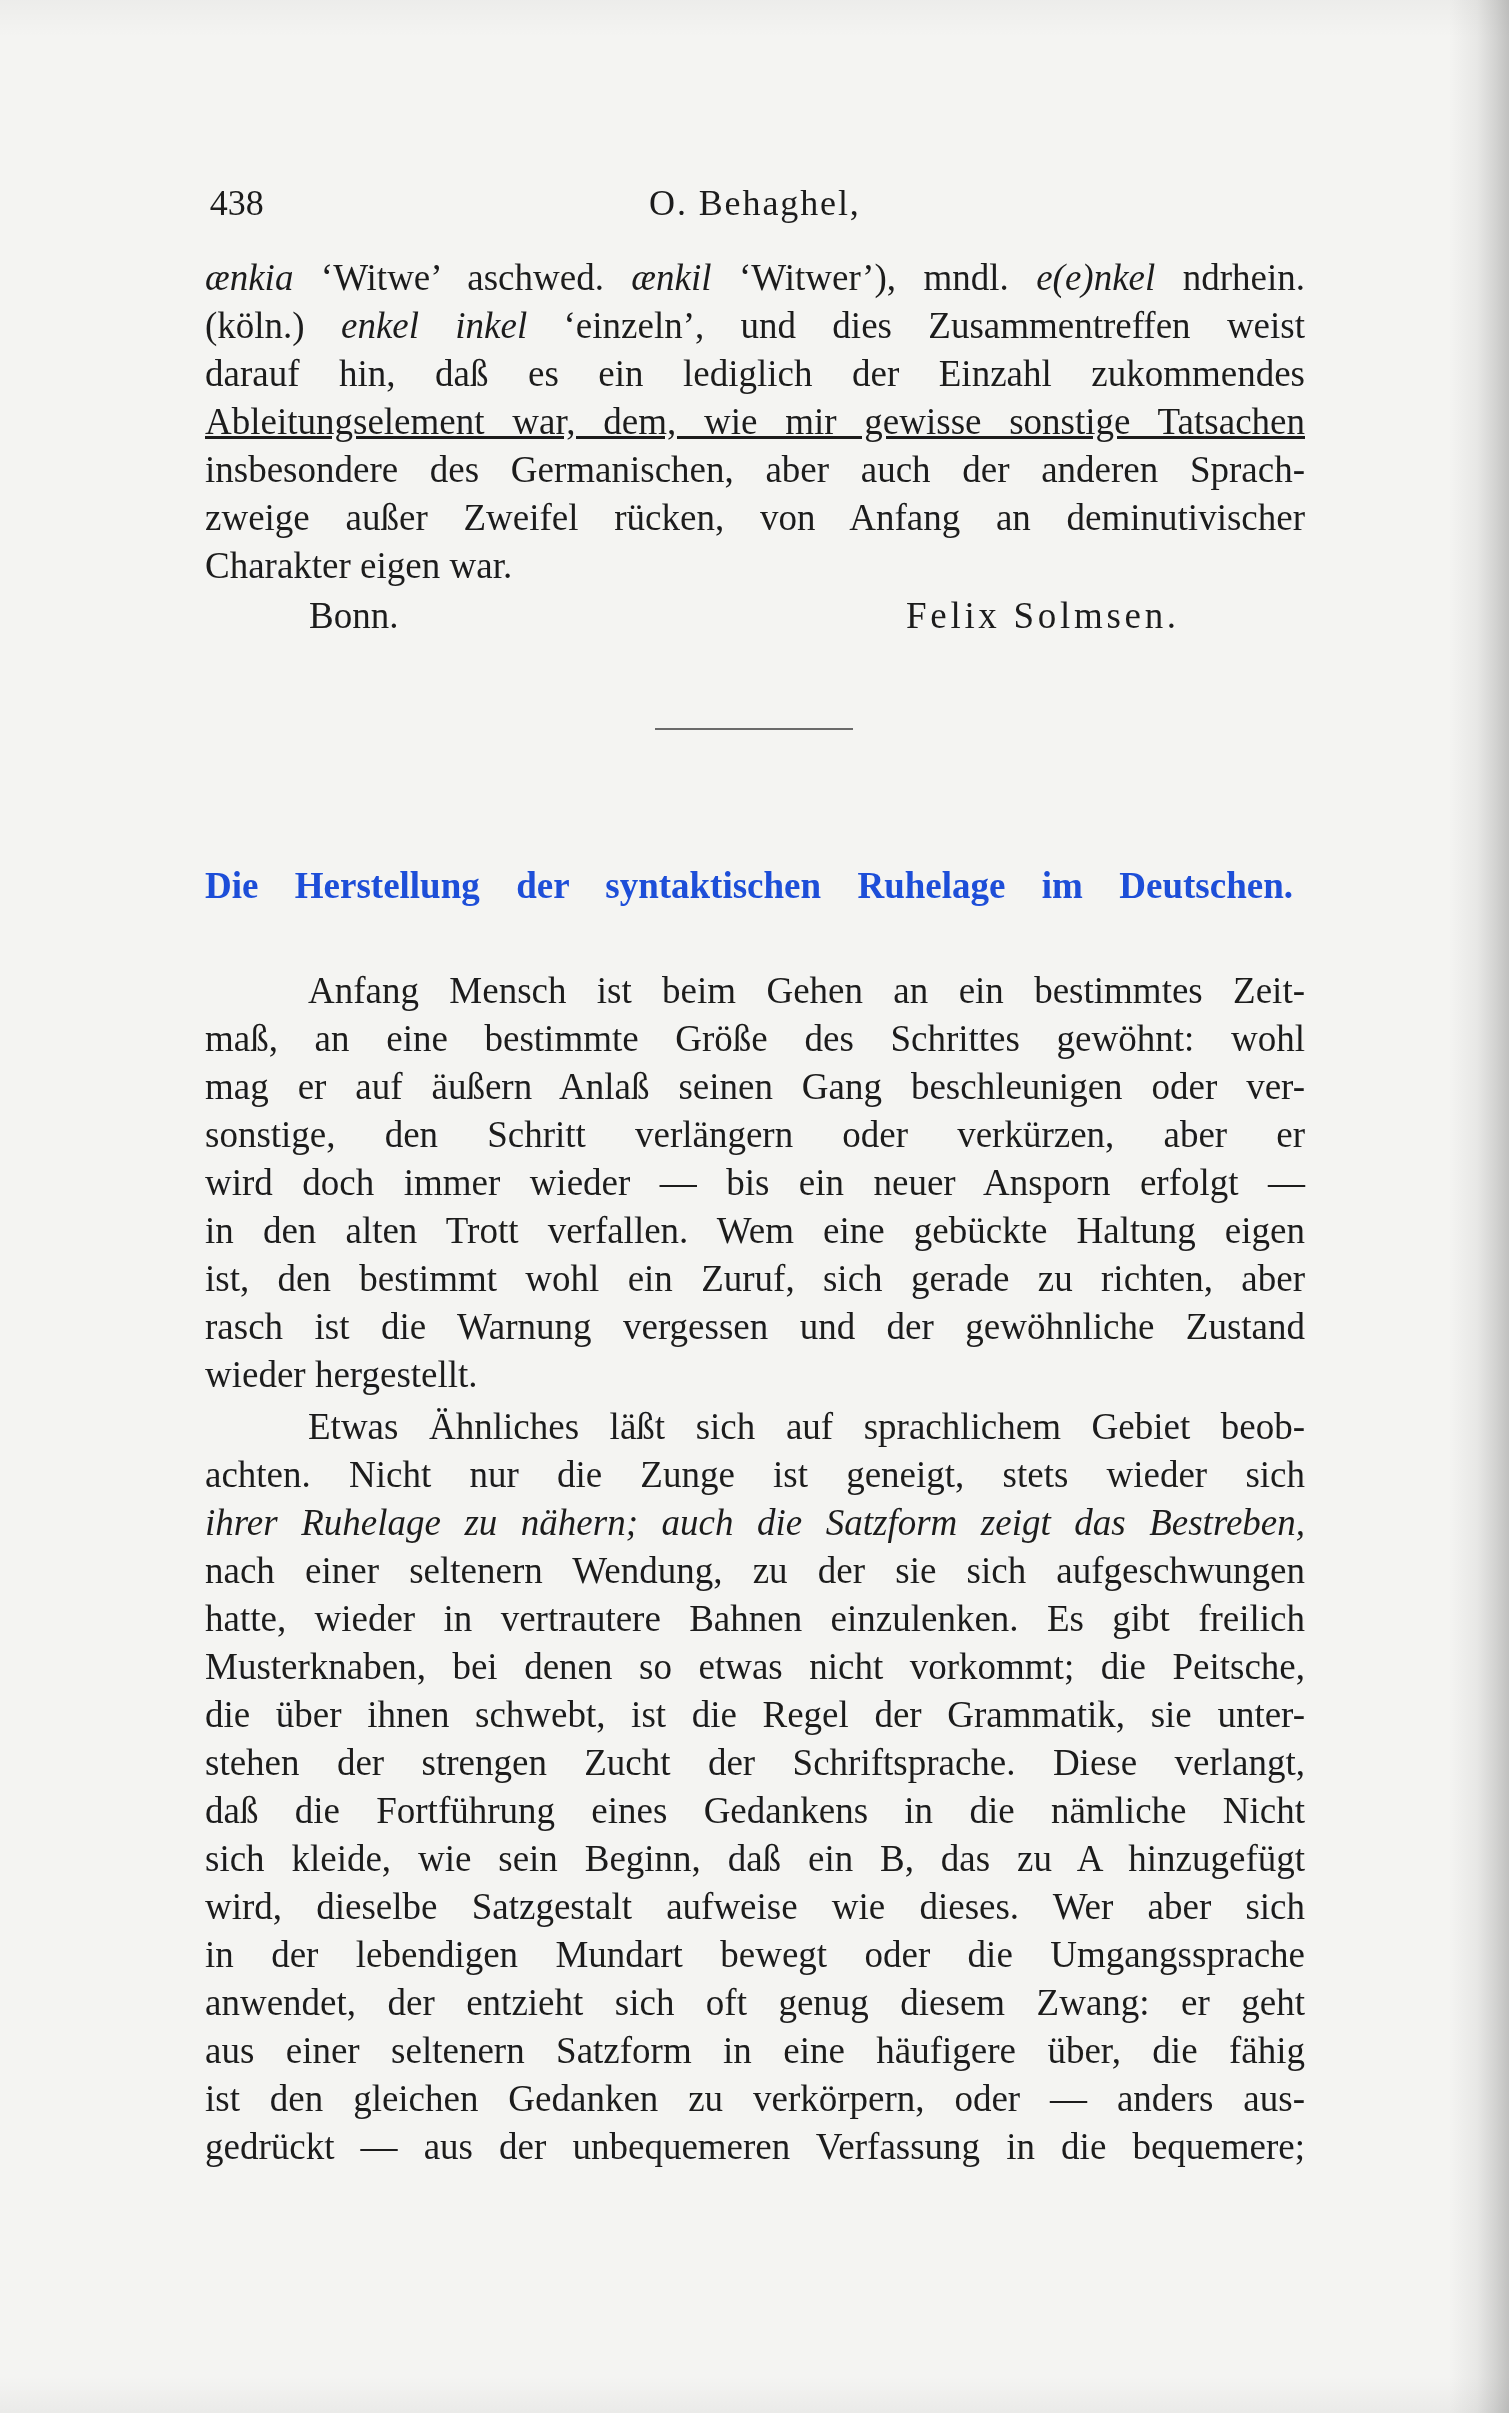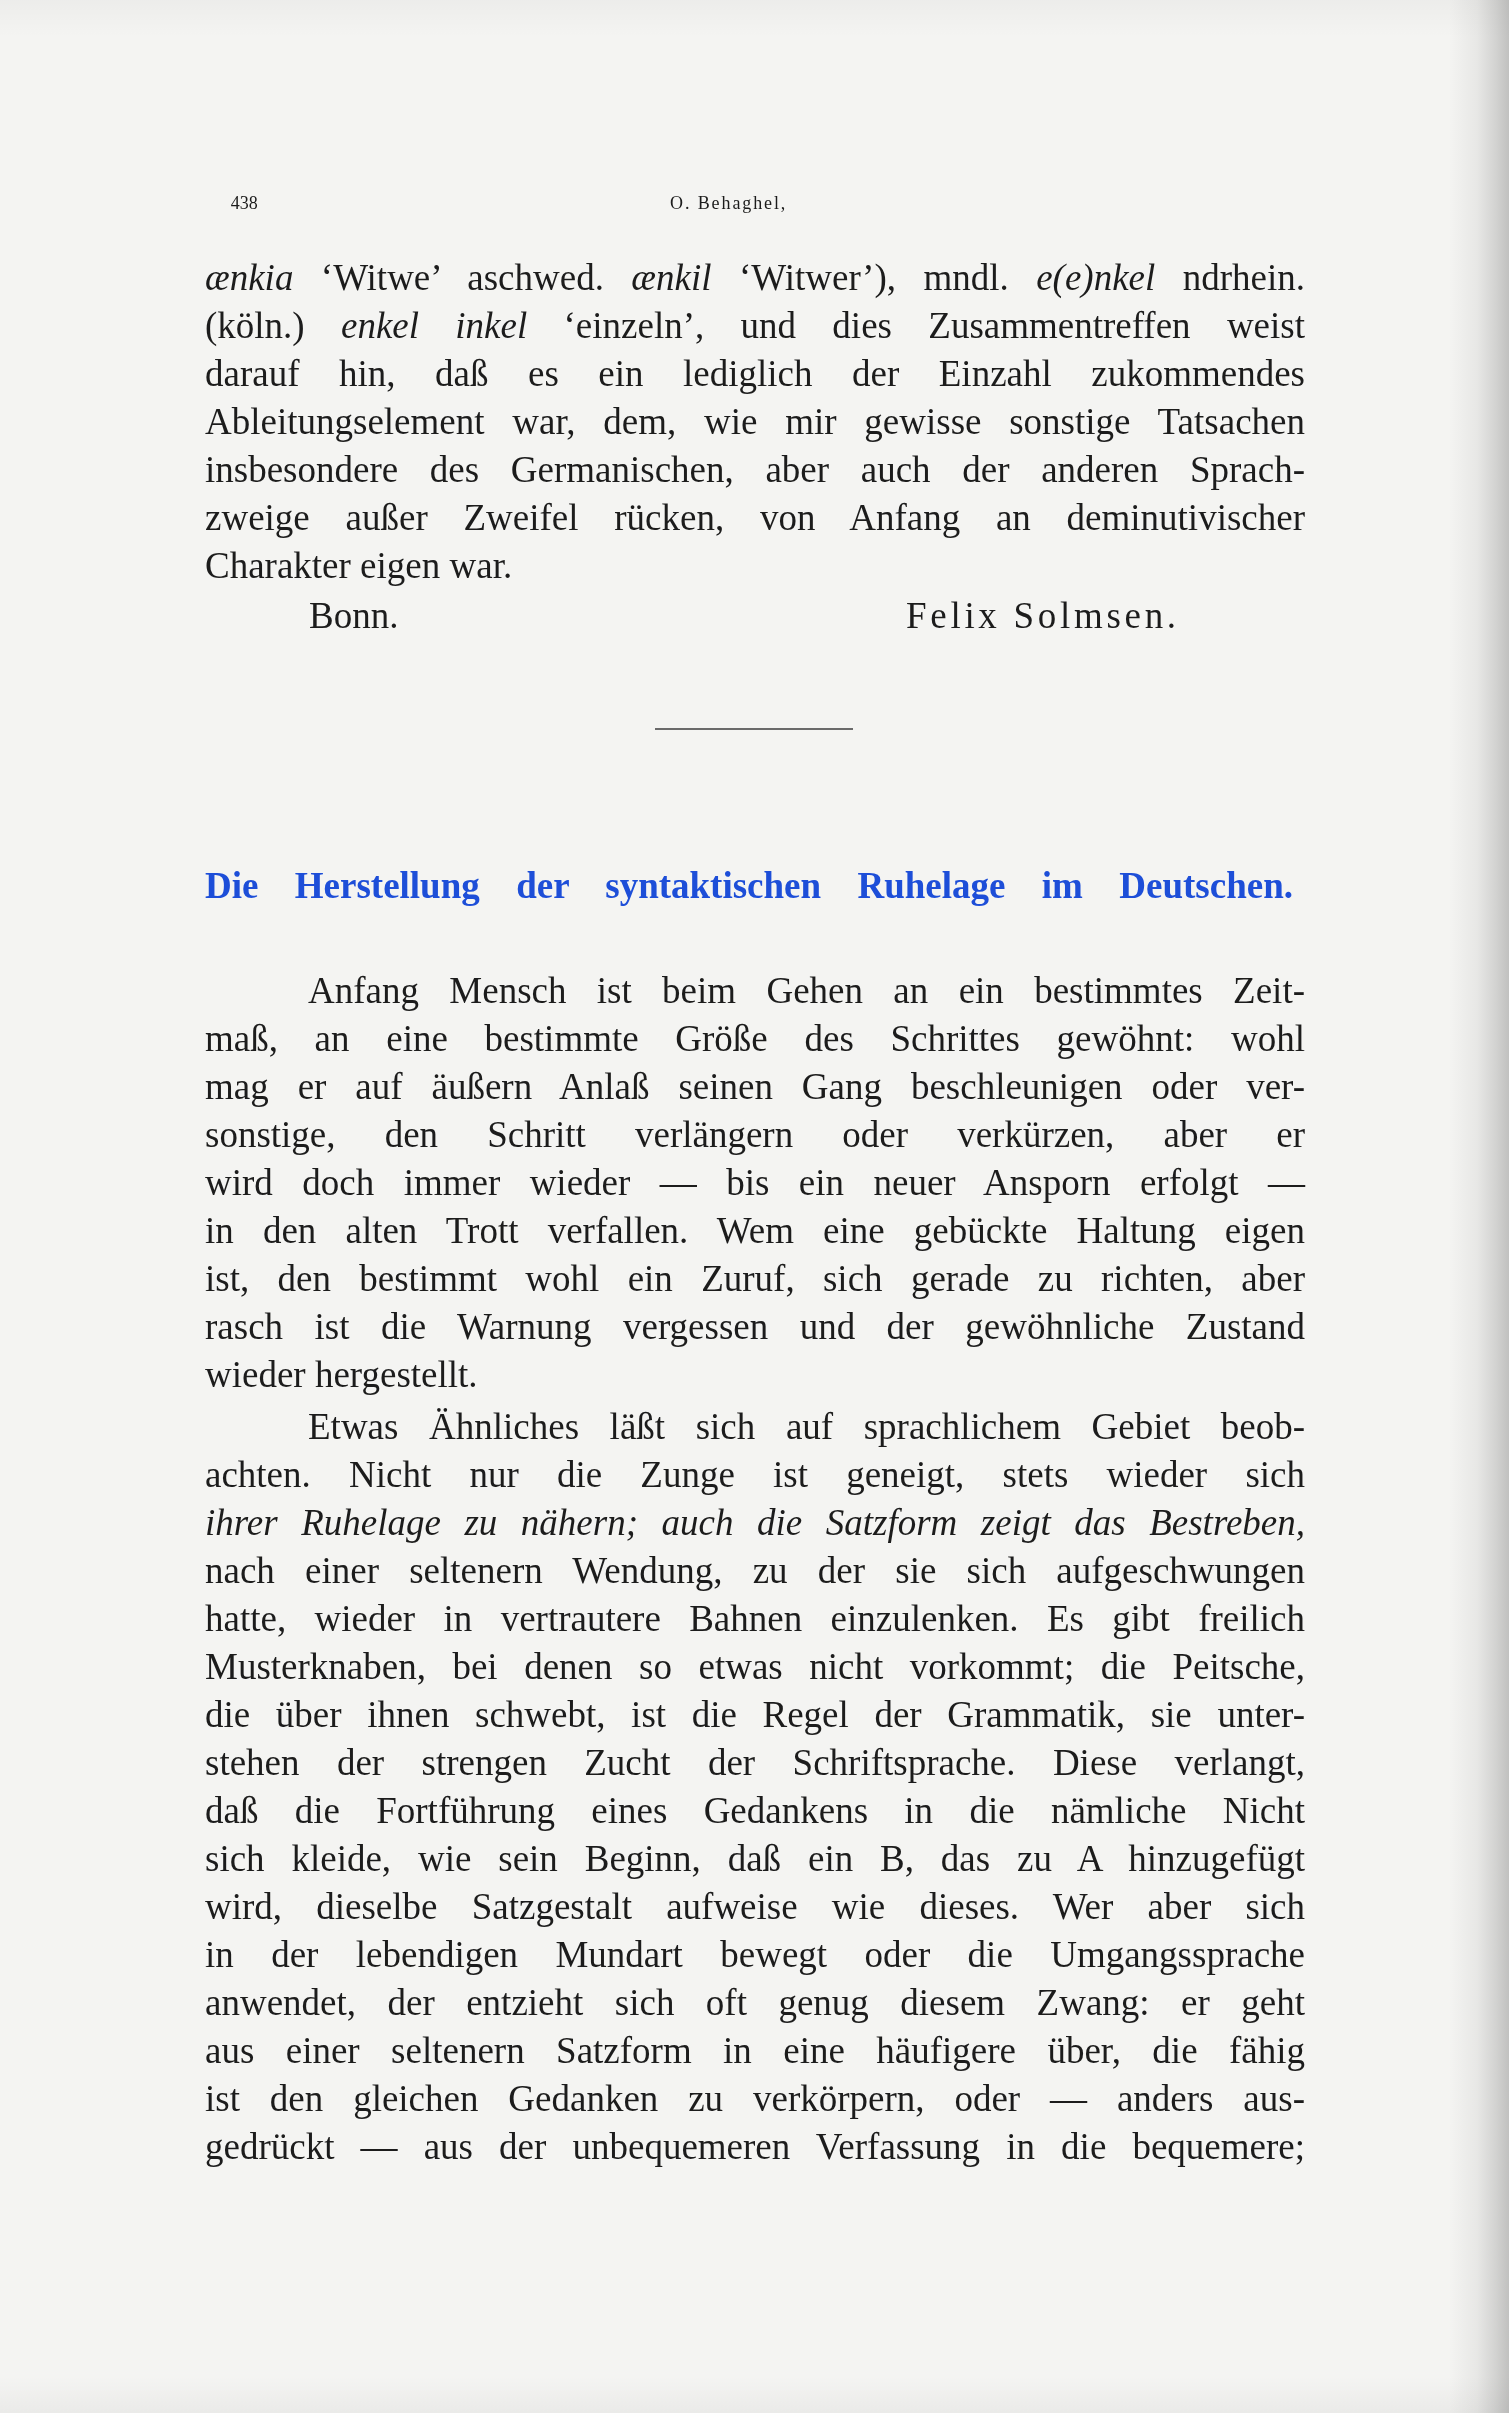--- a/index.html
+++ b/index.html
@@ -23,23 +23,22 @@
       linear-gradient(to bottom, rgba(0,0,0,0.03) 0px, rgba(0,0,0,0) 37px, rgba(0,0,0,0) 2376px, rgba(0,0,0,0.04) 2413px),
       #f4f4f2;
   }
   .abs { position: absolute; }
 
   .running-head {
     top: 186px;
     left: 205px;
     width: 1100px;
     height: 34px;
-    font-size: 18px;
+    font-size: 36px;
     line-height: 34px;
-    margin-left: 21px;
   }
   .page-number {
     position: absolute;
     left: 4.7px;
     top: 0;
   }
   .running-author {
     position: absolute;
     left: 444px;
     top: 0;
@@ -126,21 +125,21 @@
 </div>
 
 <div class="abs text-block" style="top:254px;">
   <span class="line" style="white-space: nowrap;">
     <em>ænkia</em><span> ‘Witwe’ aschwed. </span><em>ænkil</em><span> ‘Witwer’), mndl. </span><em>e(e)nkel</em><span> ndrhein.</span>
   </span>
   <span class="line" style="white-space: nowrap;">
     <span>(köln.) </span><em>enkel inkel</em><span> ‘einzeln’, und dies Zusammentreffen weist</span>
   </span>
   <span class="line" style="white-space: nowrap;">darauf hin, daß es ein lediglich der Einzahl zukommendes</span>
-  <span class="line" style="white-space: nowrap;">Ableitungselement war, dem, wie mir gewisse sonstige Tatsachen</span>
+  <span class="line" style="white-space: nowrap; text-decoration: underline;">Ableitungselement war, dem, wie mir gewisse sonstige Tatsachen</span>
   <span class="line" style="white-space: nowrap;">insbesondere des Germanischen, aber auch der anderen Sprach-</span>
   <span class="line" style="white-space: nowrap;">zweige außer Zweifel rücken, von Anfang an deminutivischer</span>
   <span class="line last" style="white-space: nowrap;">Charakter eigen war.</span>
 </div>
 
 <div class="abs signature-row">
   <span class="sig-place">Bonn.</span>
   <span class="sig-name">Felix Solmsen.</span>
 </div>
 

